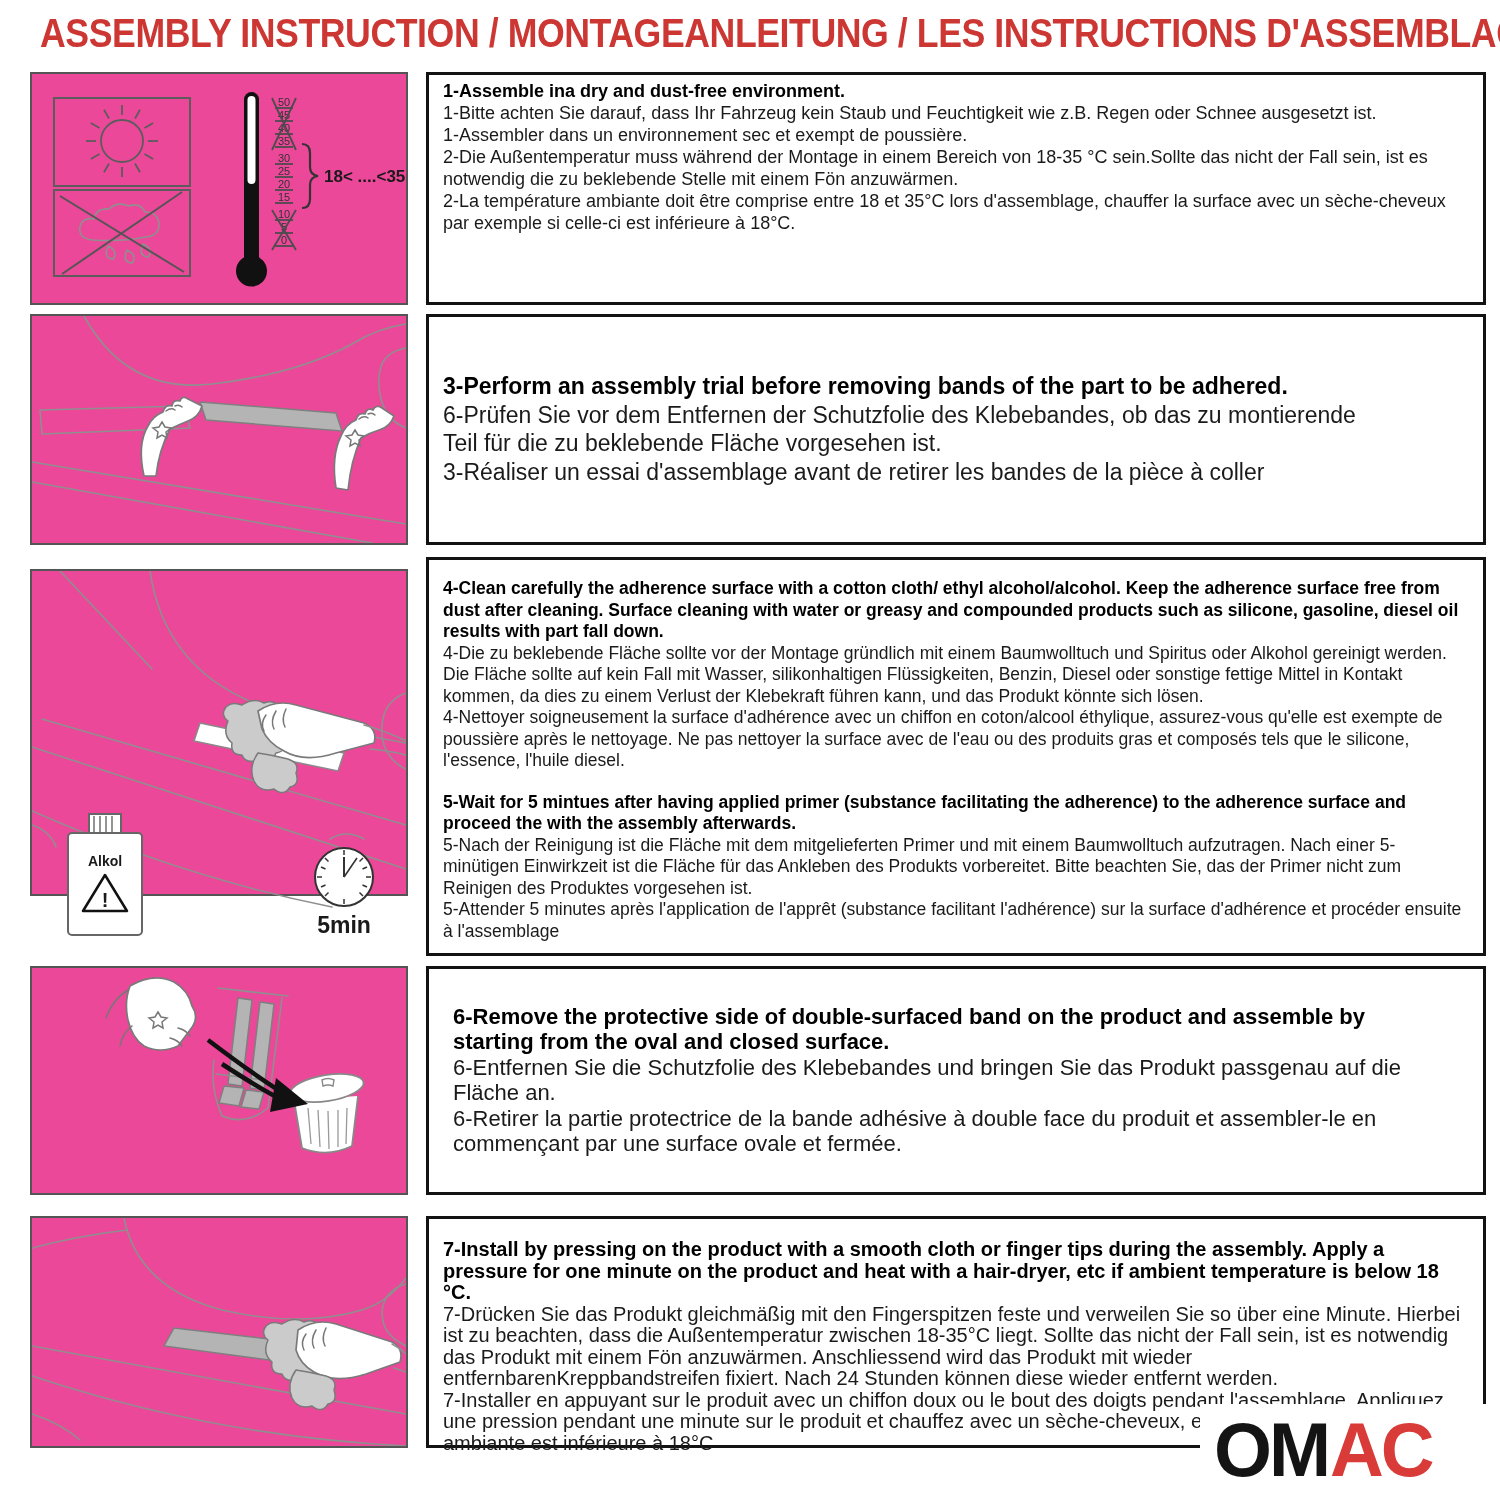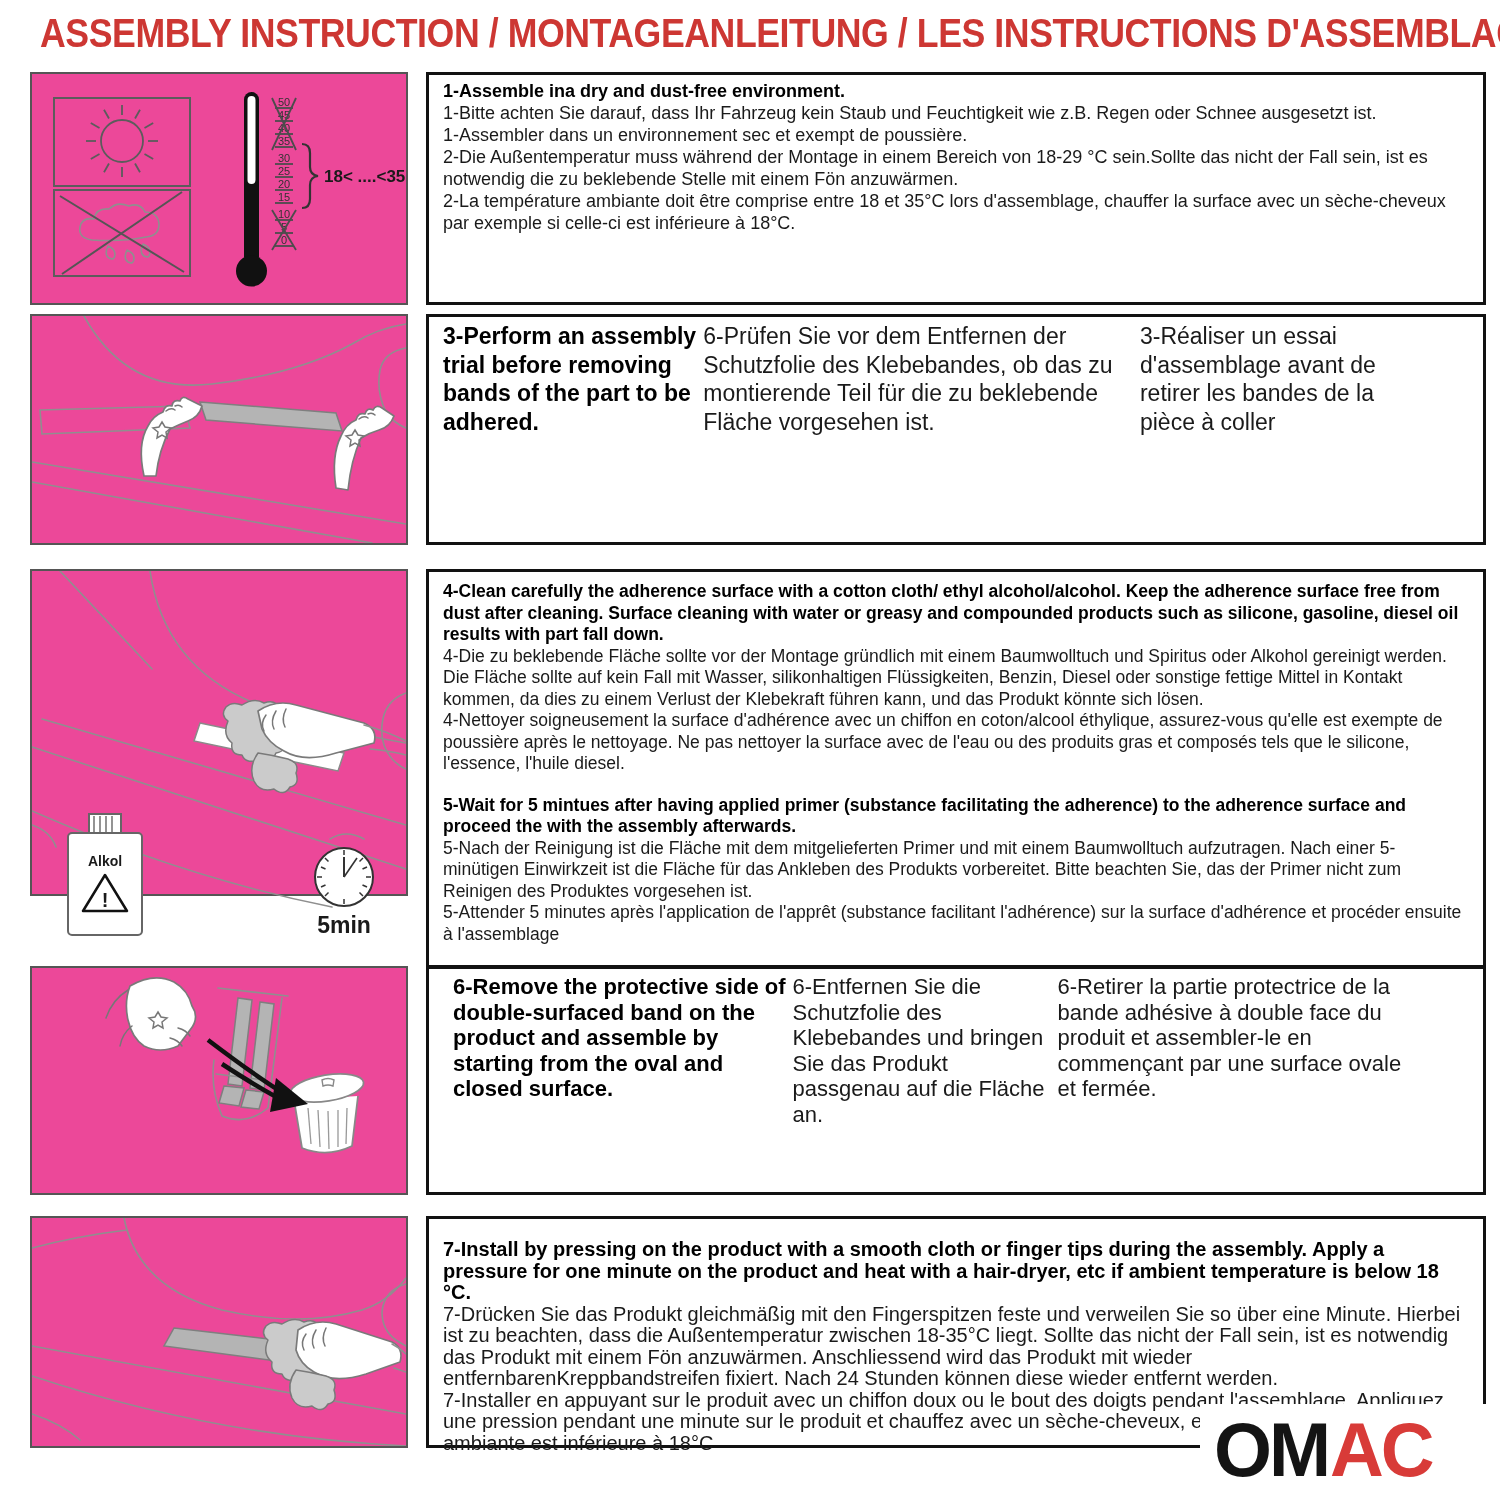--- a/index.html
+++ b/index.html
@@ -23,21 +23,21 @@
   .panel-text { padding:5px 20px 6px 14px; }
   .panel-text p { margin:0; }
   .fs-small p { font-size:18px; line-height:22px; }
   .fs-small3 p { font-size:17.5px; line-height:21.5px; }
   .fs-big p  { font-size:23px; line-height:28.5px; }
   .fs-big4 p { font-size:22px; line-height:25.5px; }
   .fs-small5 p { font-size:20px; line-height:21.5px; }
   .b { font-weight:bold; color:#000; }
   .gap { margin-top:22px !important; }
   .gap-sm { margin-top:20px !important; }
-  .center-v { display:flex; justify-content:center; }
+  .center-v { display:flex; flex-direction:column; justify-content:center; }
   svg { display:block; }
   .ln { fill:none; stroke:#8f8f8f; stroke-width:1.6; stroke-linecap:round; }
   .ln2 { fill:none; stroke:#777; stroke-width:1.5; stroke-linecap:round; }
   .hand { fill:#fff; stroke:#7a7a7a; stroke-width:1.7; stroke-linejoin:round; }
   .cloth { fill:#cbcbcb; stroke:#7a7a7a; stroke-width:1.5; stroke-linejoin:round; }
   .strip { fill:#b4b4b4; stroke:#7f7f7f; stroke-width:1.5; }
   .ibox { fill:none; stroke:#5c5c5c; stroke-width:2; }
   .scale-num { font-size:11px; fill:#333; text-anchor:middle; font-family:"Liberation Sans",sans-serif; }
   .scale-x { stroke:#4c4c4c; stroke-width:1.8; }
   .svg-label { fill:#1a1a1a; font-family:"Liberation Sans",sans-serif; }
@@ -121,21 +121,21 @@
         <line class="scale-x" x1="264" y1="136" x2="240" y2="176"></line>
     </g>
     <path d="M270,70 Q278,70 278,79 L278,93 Q278,101 286,102 Q278,103 278,111 L278,125 Q278,134 270,134" fill="none" stroke="#333" stroke-width="2.2"></path>
     <text class="svg-label" x="292" y="108" font-size="17" font-weight="600">18&lt; ....&lt;35 C</text>
   </svg>
 </div>
 <div class="row-right panel-text fs-small" style="top:72px; height:233px;">
   <p class="b">1-Assemble ina dry and dust-free environment.</p>
   <p>1-Bitte achten Sie darauf, dass Ihr Fahrzeug kein Staub und Feuchtigkeit wie z.B. Regen oder Schnee ausgesetzt ist.</p>
   <p>1-Assembler dans un environnement sec et exempt de poussière.</p>
-  <p>2-Die Außentemperatur muss während der Montage in einem Bereich von 18-29 °C  sein.Sollte das nicht der Fall sein, ist es notwendig die zu beklebende Stelle mit einem Fön anzuwärmen.</p>
+  <p>2-Die Außentemperatur muss während der Montage in einem Bereich von 18-35 °C  sein.Sollte das nicht der Fall sein, ist es notwendig die zu beklebende Stelle mit einem Fön anzuwärmen.</p>
   <p>2-La température ambiante doit être comprise entre 18 et 35°C lors d'assemblage, chauffer la surface avec un sèche-cheveux par exemple si celle-ci est inférieure à 18°C.</p>
 </div>
 
 <div class="row-left" style="top:314px; height:231px;">
   <svg viewBox="0 0 374 227" width="374" height="227">
     <g>
       <path class="ln" d="M52,0 Q95,78 180,68 Q265,58 320,28 Q346,12 374,8"></path>
       <path class="ln" d="M374,32 Q352,36 348,54 Q344,76 354,96 Q360,106 374,112"></path>
       <path class="ln" d="M8,94 L152,90 L158,112 L10,118 Z"></path>
       <path class="ln" d="M0,146 L374,208"></path>
@@ -206,21 +206,21 @@
           <line x1="335" y1="316" x2="330.5" y2="314"></line>
         <line x1="335" y1="296" x2="330.5" y2="298"></line>
           <line x1="289" y1="316" x2="293.5" y2="314"></line>
       </g>
       <line x1="312" y1="306" x2="312" y2="286" stroke="#333" stroke-width="2"></line>
       <line x1="312" y1="306" x2="325" y2="287" stroke="#333" stroke-width="1.6"></line>
       <text class="svg-label" x="312" y="362" font-size="23" font-weight="600" text-anchor="middle">5min</text>
     </g>
   </svg>
 </div>
-<div class="row-right panel-text fs-small3" style="top:557px; height:399px; padding-top:9px;margin-top:12px;">
+<div class="row-right panel-text fs-small3" style="top:557px; height:399px; padding-top:18px;">
   <p class="b">4-Clean carefully the adherence surface with a cotton cloth/ ethyl alcohol/alcohol. Keep the adherence surface free from dust after cleaning. Surface cleaning with water or greasy and compounded products such as silicone, gasoline, diesel oil results with part fall down.</p>
   <p>4-Die zu beklebende Fläche sollte vor der Montage gründlich mit einem Baumwolltuch und Spiritus oder Alkohol gereinigt werden. Die Fläche sollte auf kein Fall mit Wasser, silikonhaltigen Flüssigkeiten, Benzin, Diesel oder sonstige fettige Mittel in Kontakt kommen, da dies zu einem Verlust der Klebekraft führen kann, und das Produkt könnte sich lösen.</p>
   <p>4-Nettoyer soigneusement la surface d'adhérence avec un chiffon en coton/alcool éthylique, assurez-vous qu'elle est exempte de poussière après le nettoyage. Ne pas nettoyer la surface avec de l'eau ou des produits gras et composés tels que le silicone, l'essence, l'huile diesel.</p>
   <p class="b gap-sm">5-Wait for 5 mintues after having applied primer (substance facilitating the adherence) to the adherence surface and proceed the with the assembly afterwards.</p>
   <p>5-Nach der Reinigung ist die Fläche mit dem mitgelieferten Primer und mit einem Baumwolltuch aufzutragen. Nach einer 5-minütigen Einwirkzeit ist die Fläche für das Ankleben des Produkts vorbereitet. Bitte beachten Sie, das der Primer nicht zum Reinigen des Produktes vorgesehen ist.</p>
   <p>5-Attender 5 minutes après l'application de l'apprêt (substance facilitant l'adhérence) sur la surface d'adhérence et procéder ensuite à l'assemblage</p>
 </div>
 
 <div class="row-left" style="top:966px; height:229px;">
   <svg viewBox="0 0 374 225" width="374" height="225">

